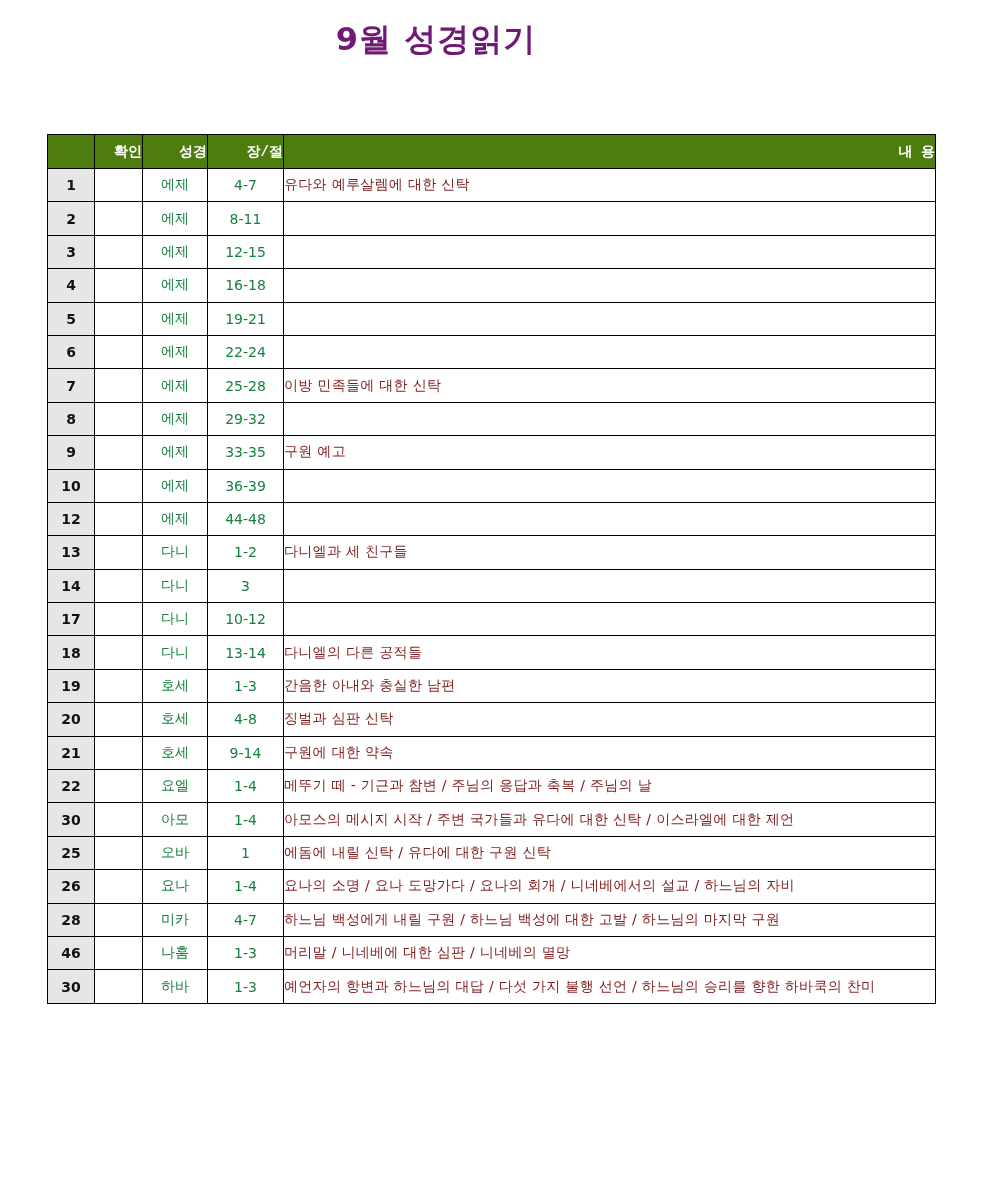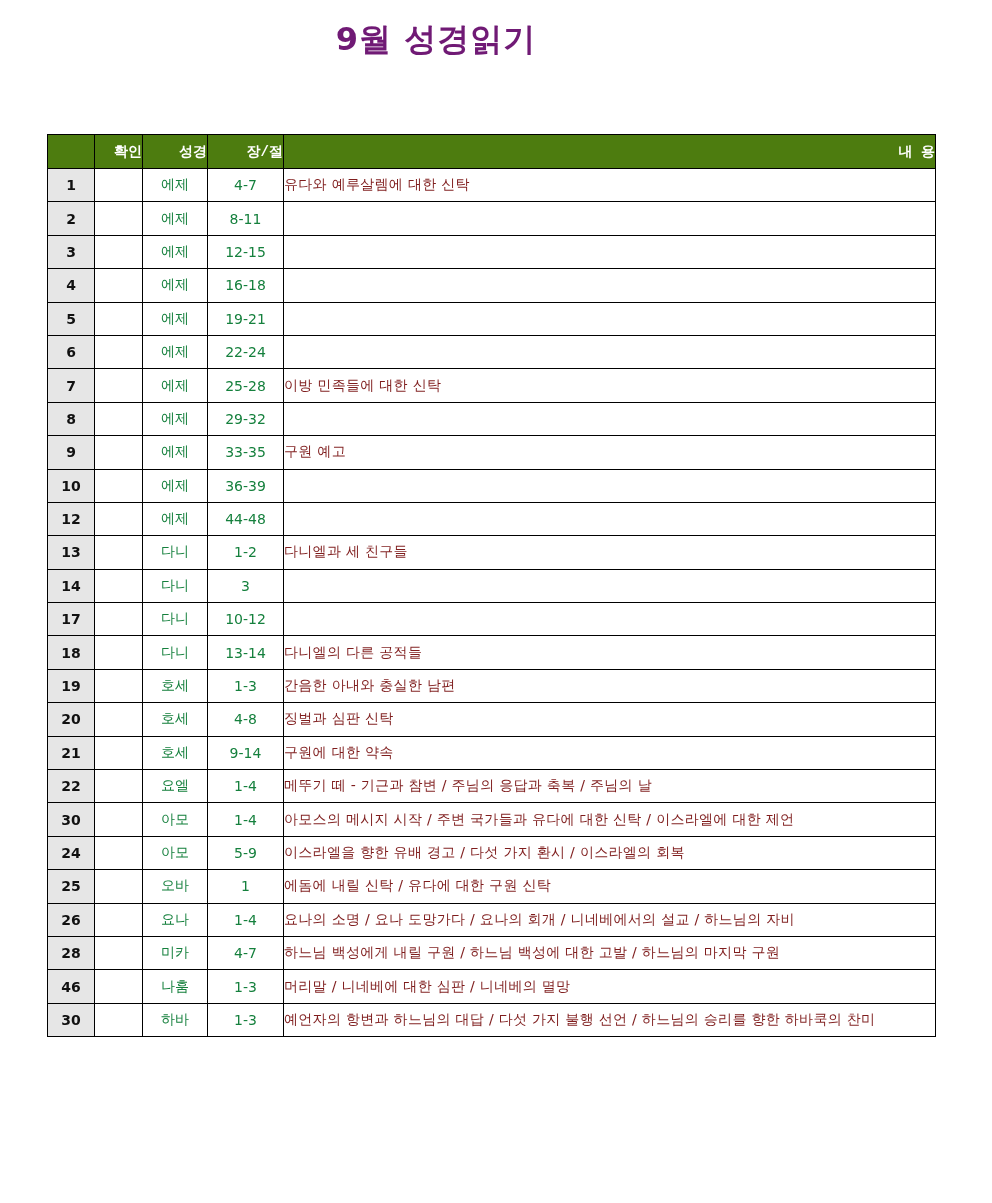--- a/index.html
+++ b/index.html
@@ -231,27 +231,20 @@
         <td class="content">메뚜기 떼 - 기근과 참변 / 주님의 응답과 축복 / 주님의 날</td>
       </tr>
       <tr>
         <td class="num">30</td>
         <td class="check"></td>
         <td class="book">아모</td>
         <td class="chapter">1-4</td>
         <td class="content">아모스의 메시지 시작 / 주변 국가들과 유다에 대한 신탁 / 이스라엘에 대한 제언</td>
       </tr>
       <tr>
-        <td class="num">24</td>
-        <td class="check"></td>
-        <td class="book">아모</td>
-        <td class="chapter">5-9</td>
-        <td class="content">이스라엘을 향한 유배 경고 / 다섯 가지 환시 / 이스라엘의 회복</td>
-      </tr>
-      <tr>
         <td class="num">25</td>
         <td class="check"></td>
         <td class="book">오바</td>
         <td class="chapter">1</td>
         <td class="content">에돔에 내릴 신탁 / 유다에 대한 구원 신탁</td>
       </tr>
       <tr>
         <td class="num">26</td>
         <td class="check"></td>
         <td class="book">요나</td>

